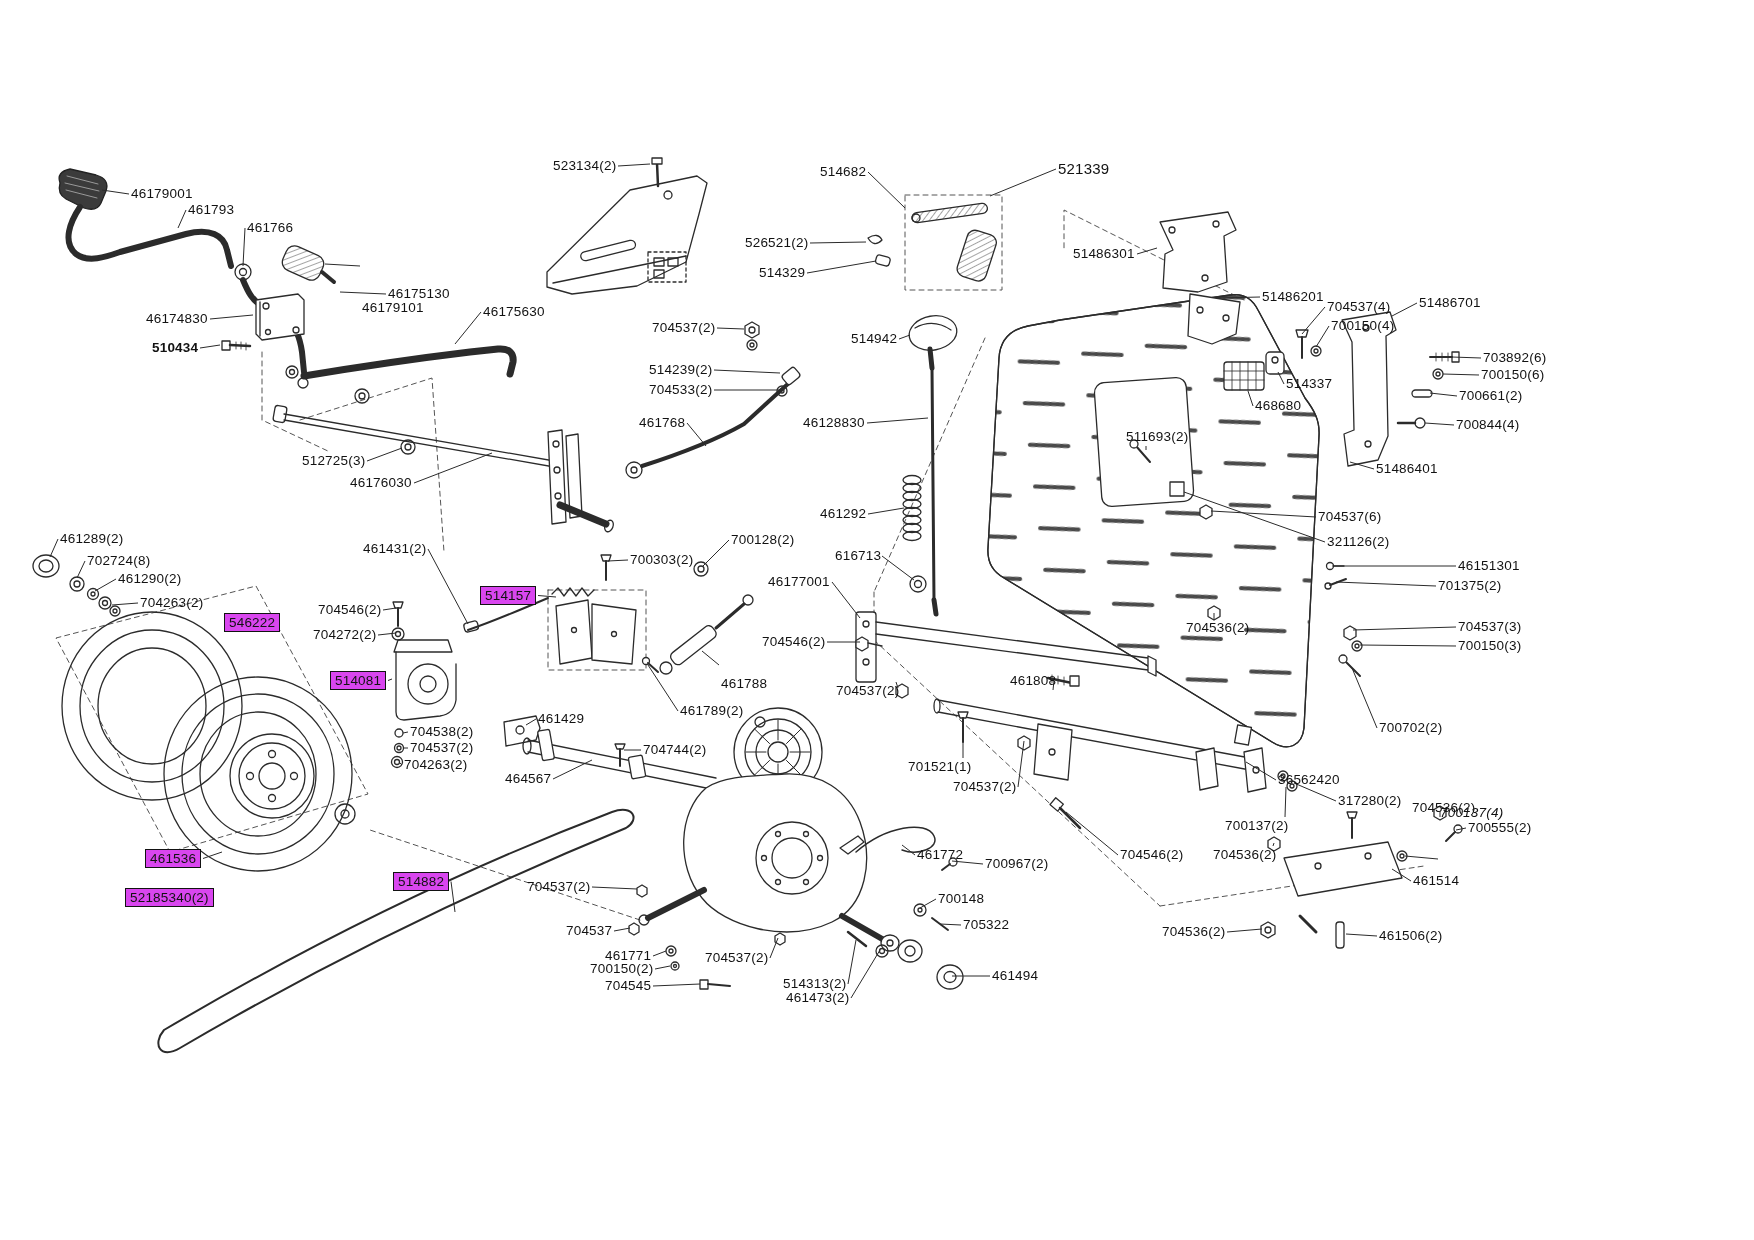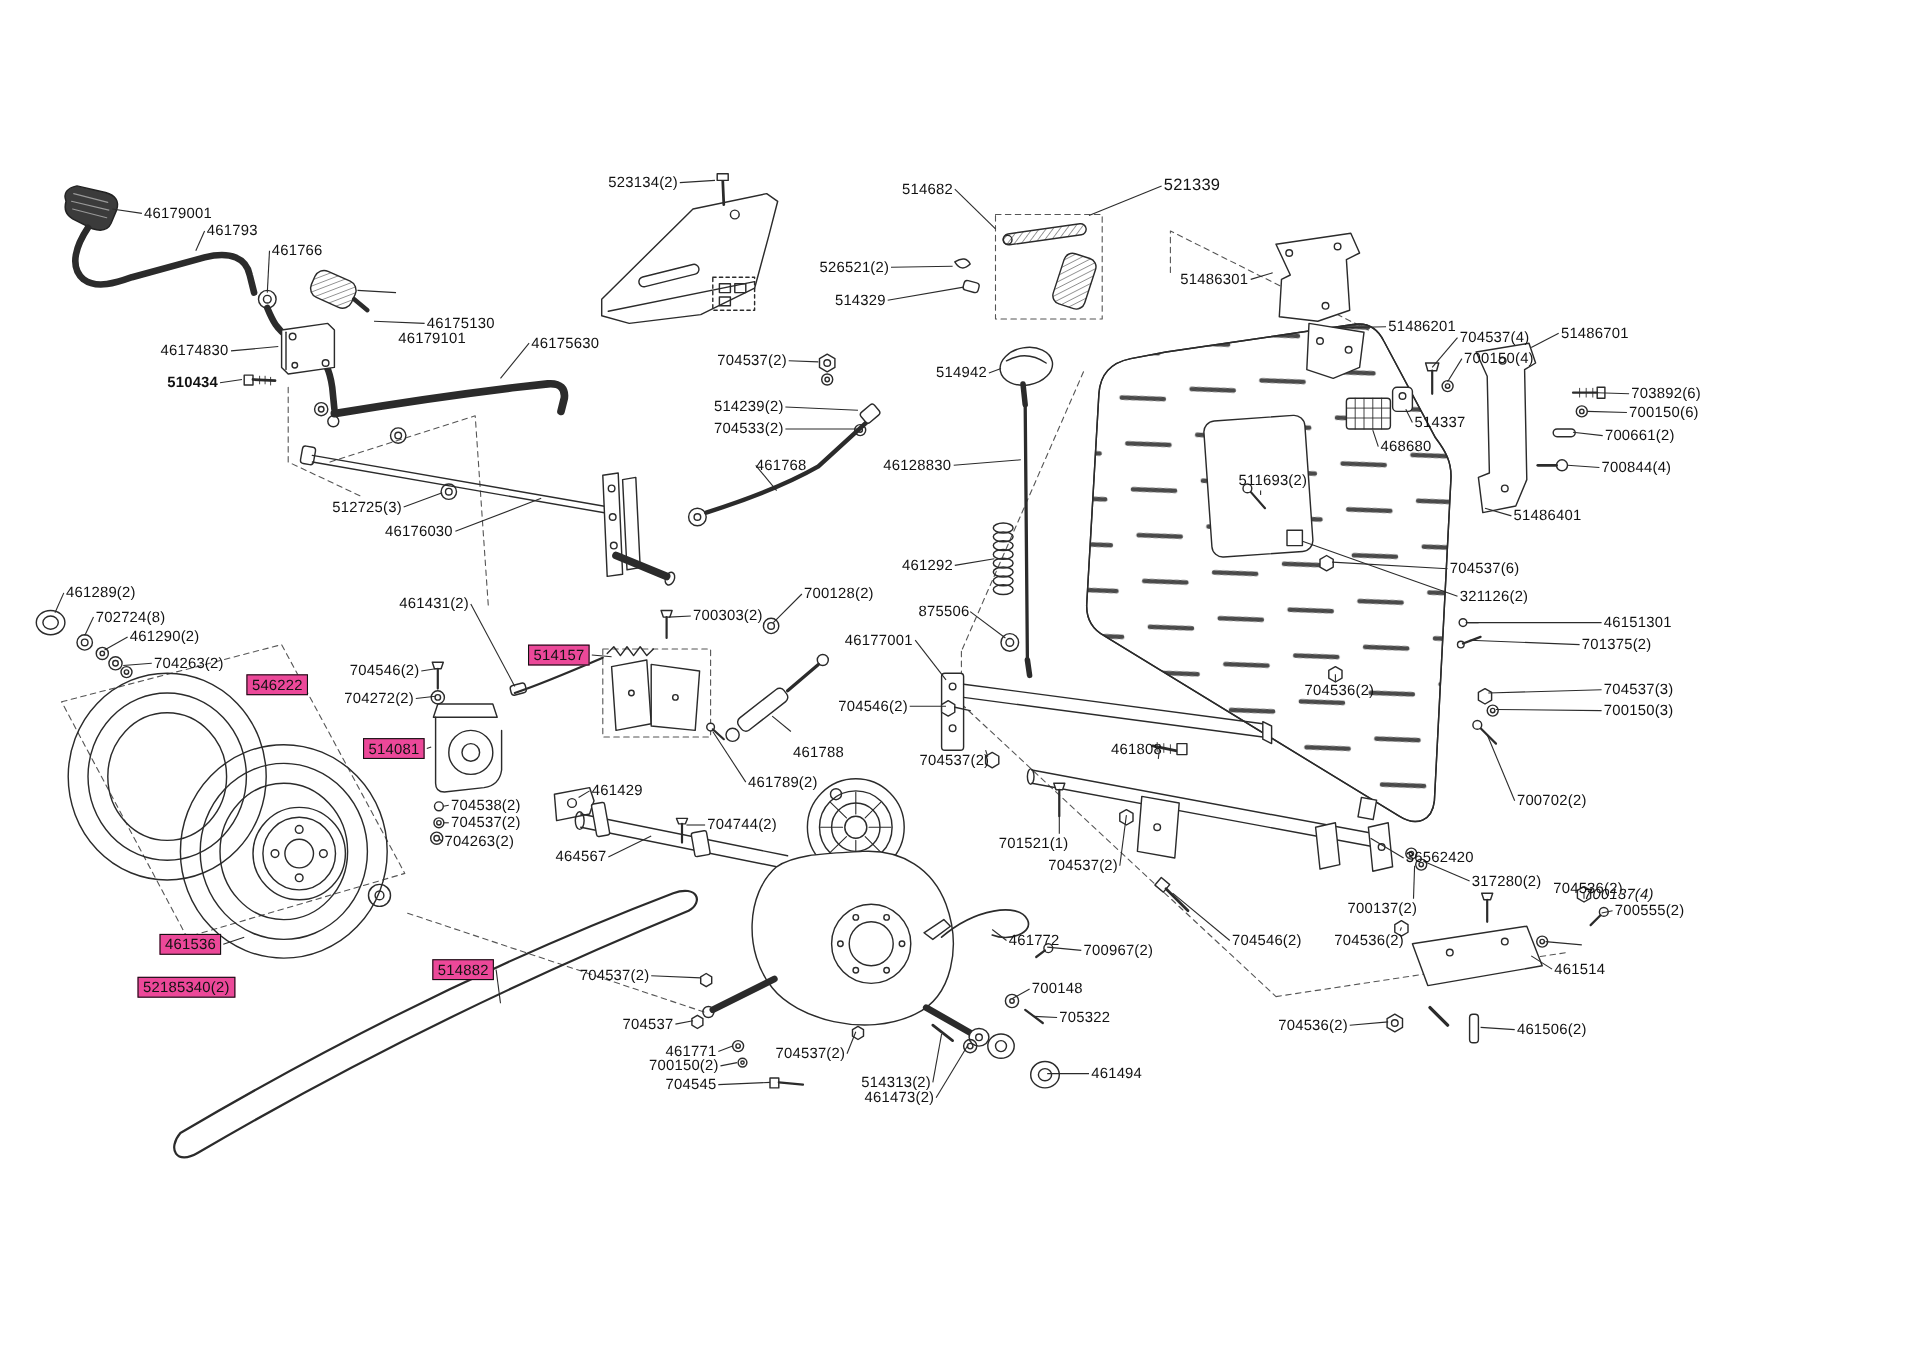--- a/index.html
+++ b/index.html
@@ -3,21 +3,21 @@
 <meta charset="utf-8">
 <style>
   html,body{margin:0;padding:0;background:#fff;}
   #stage{position:relative;width:1754px;height:1240px;background:#ffffff;
          font-family:"Liberation Sans",sans-serif;overflow:hidden;}
   #diagram-svg,#leader-svg{position:absolute;left:0;top:0;}
   #leader-svg line{stroke:#2b2b2b;stroke-width:1;}
   #label-layer{position:absolute;left:0;top:0;width:100%;height:100%;}
   .part-label{position:absolute;font-size:13.5px;line-height:16px;color:#121212;
               white-space:nowrap;letter-spacing:0.2px;}
-  .part-label.boxed{border:1.3px solid #121212;padding:0 4px;background:#ec4899;line-height:17px;}
+  .part-label.boxed{border:1.3px solid #121212;padding:0 4px;background:#d946ef;line-height:17px;}
   .part-label.bold{font-weight:bold;}
   .part-label.big{font-size:15px;}
 </style>
 </head>
 <body>
 
 <div id="stage">
 
 <svg id="diagram-svg" width="1754" height="1240" viewBox="0 0 1754 1240" stroke="#2b2b2b" stroke-width="1.3" fill="none" stroke-linejoin="round" stroke-linecap="round">
   <defs>
@@ -462,21 +462,21 @@
       <div class="part-label" style="left: 247px; top: 220px;">461766</div>
       <div class="part-label" style="left: 362px; top: 258px; margin-top: 42px;">46179101</div>
       <div class="part-label" style="left: 388px; top: 286px;">46175130</div>
       <div class="part-label" style="left: 146px; top: 311px;">46174830</div>
       <div class="part-label bold" style="left: 152px; top: 340px;">510434</div>
       <div class="part-label" style="left: 483px; top: 304px;">46175630</div>
       <div class="part-label" style="left: 553px; top: 158px;">523134(2)</div>
       <div class="part-label" style="left: 652px; top: 320px;">704537(2)</div>
       <div class="part-label" style="left: 649px; top: 362px;">514239(2)</div>
       <div class="part-label" style="left: 649px; top: 382px;">704533(2)</div>
-      <div class="part-label" style="left: 639px; top: 415px; margin-left: 48px;">461768</div>
+      <div class="part-label" style="left: 639px; top: 415px;">461768</div>
       <div class="part-label" style="left: 851px; top: 331px;">514942</div>
       <div class="part-label" style="left: 803px; top: 415px;">46128830</div>
       <div class="part-label" style="left: 820px; top: 164px;">514682</div>
       <div class="part-label big" style="left: 1058px; top: 161px;">521339</div>
       <div class="part-label" style="left: 745px; top: 235px;">526521(2)</div>
       <div class="part-label" style="left: 759px; top: 265px;">514329</div>
       <div class="part-label" style="left: 1073px; top: 246px;">51486301</div>
       <div class="part-label" style="left: 1262px; top: 289px;">51486201</div>
       <div class="part-label" style="left: 1327px; top: 299px;">704537(4)</div>
       <div class="part-label" style="left: 1419px; top: 295px;">51486701</div>
@@ -491,21 +491,21 @@
       <div class="part-label" style="left: 1376px; top: 461px;">51486401</div>
       <div class="part-label" style="left: 302px; top: 453px;">512725(3)</div>
       <div class="part-label" style="left: 350px; top: 475px;">46176030</div>
       <div class="part-label" style="left: 820px; top: 506px;">461292</div>
       <div class="part-label" style="left: 1318px; top: 509px;">704537(6)</div>
       <div class="part-label" style="left: 1327px; top: 534px;">321126(2)</div>
       <div class="part-label" style="left: 60px; top: 531px;">461289(2)</div>
       <div class="part-label" style="left: 87px; top: 553px;">702724(8)</div>
       <div class="part-label" style="left: 363px; top: 541px;">461431(2)</div>
       <div class="part-label" style="left: 731px; top: 532px;">700128(2)</div>
-      <div class="part-label" style="left: 835px; top: 548px;">875506</div>
+      <div class="part-label" style="left: 835px; top: 548px;">616713</div>
       <div class="part-label" style="left: 630px; top: 552px;">700303(2)</div>
       <div class="part-label" style="left: 1458px; top: 558px;">46151301</div>
       <div class="part-label" style="left: 118px; top: 571px;">461290(2)</div>
       <div class="part-label" style="left: 768px; top: 574px;">46177001</div>
       <div class="part-label" style="left: 1438px; top: 578px;">701375(2)</div>
       <div class="part-label boxed" style="left: 480px; top: 586px;">514157</div>
       <div class="part-label" style="left: 140px; top: 595px;">704263(2)</div>
       <div class="part-label" style="left: 318px; top: 602px;">704546(2)</div>
       <div class="part-label boxed" style="left: 224px; top: 613px;">546222</div>
       <div class="part-label" style="left: 313px; top: 627px;">704272(2)</div>

